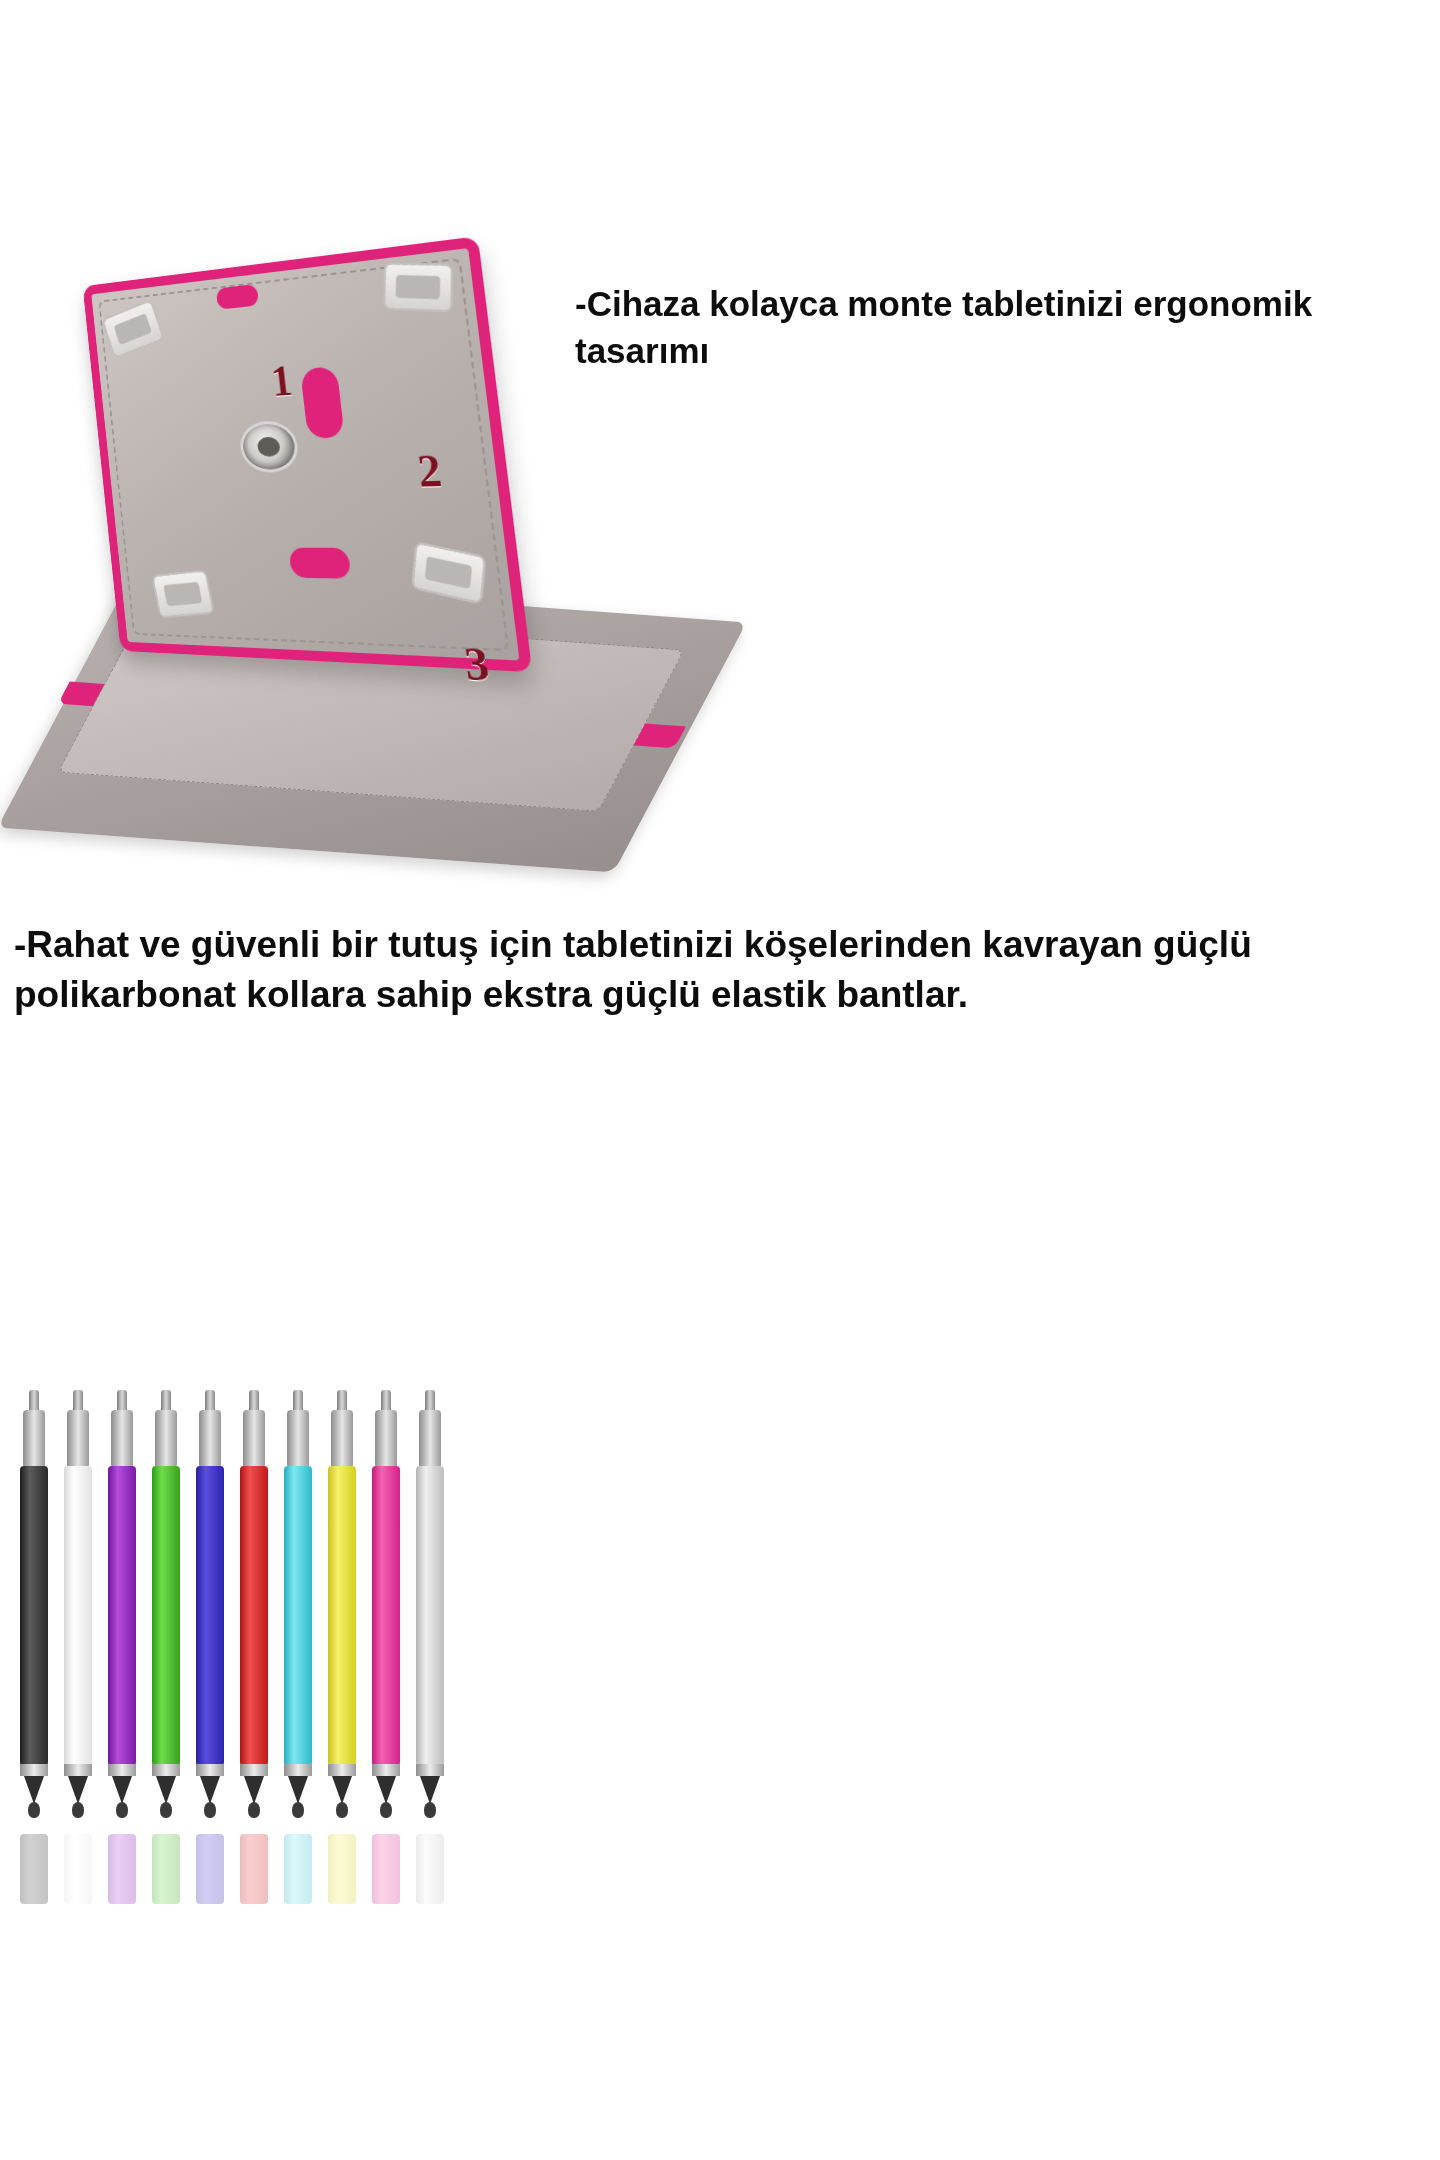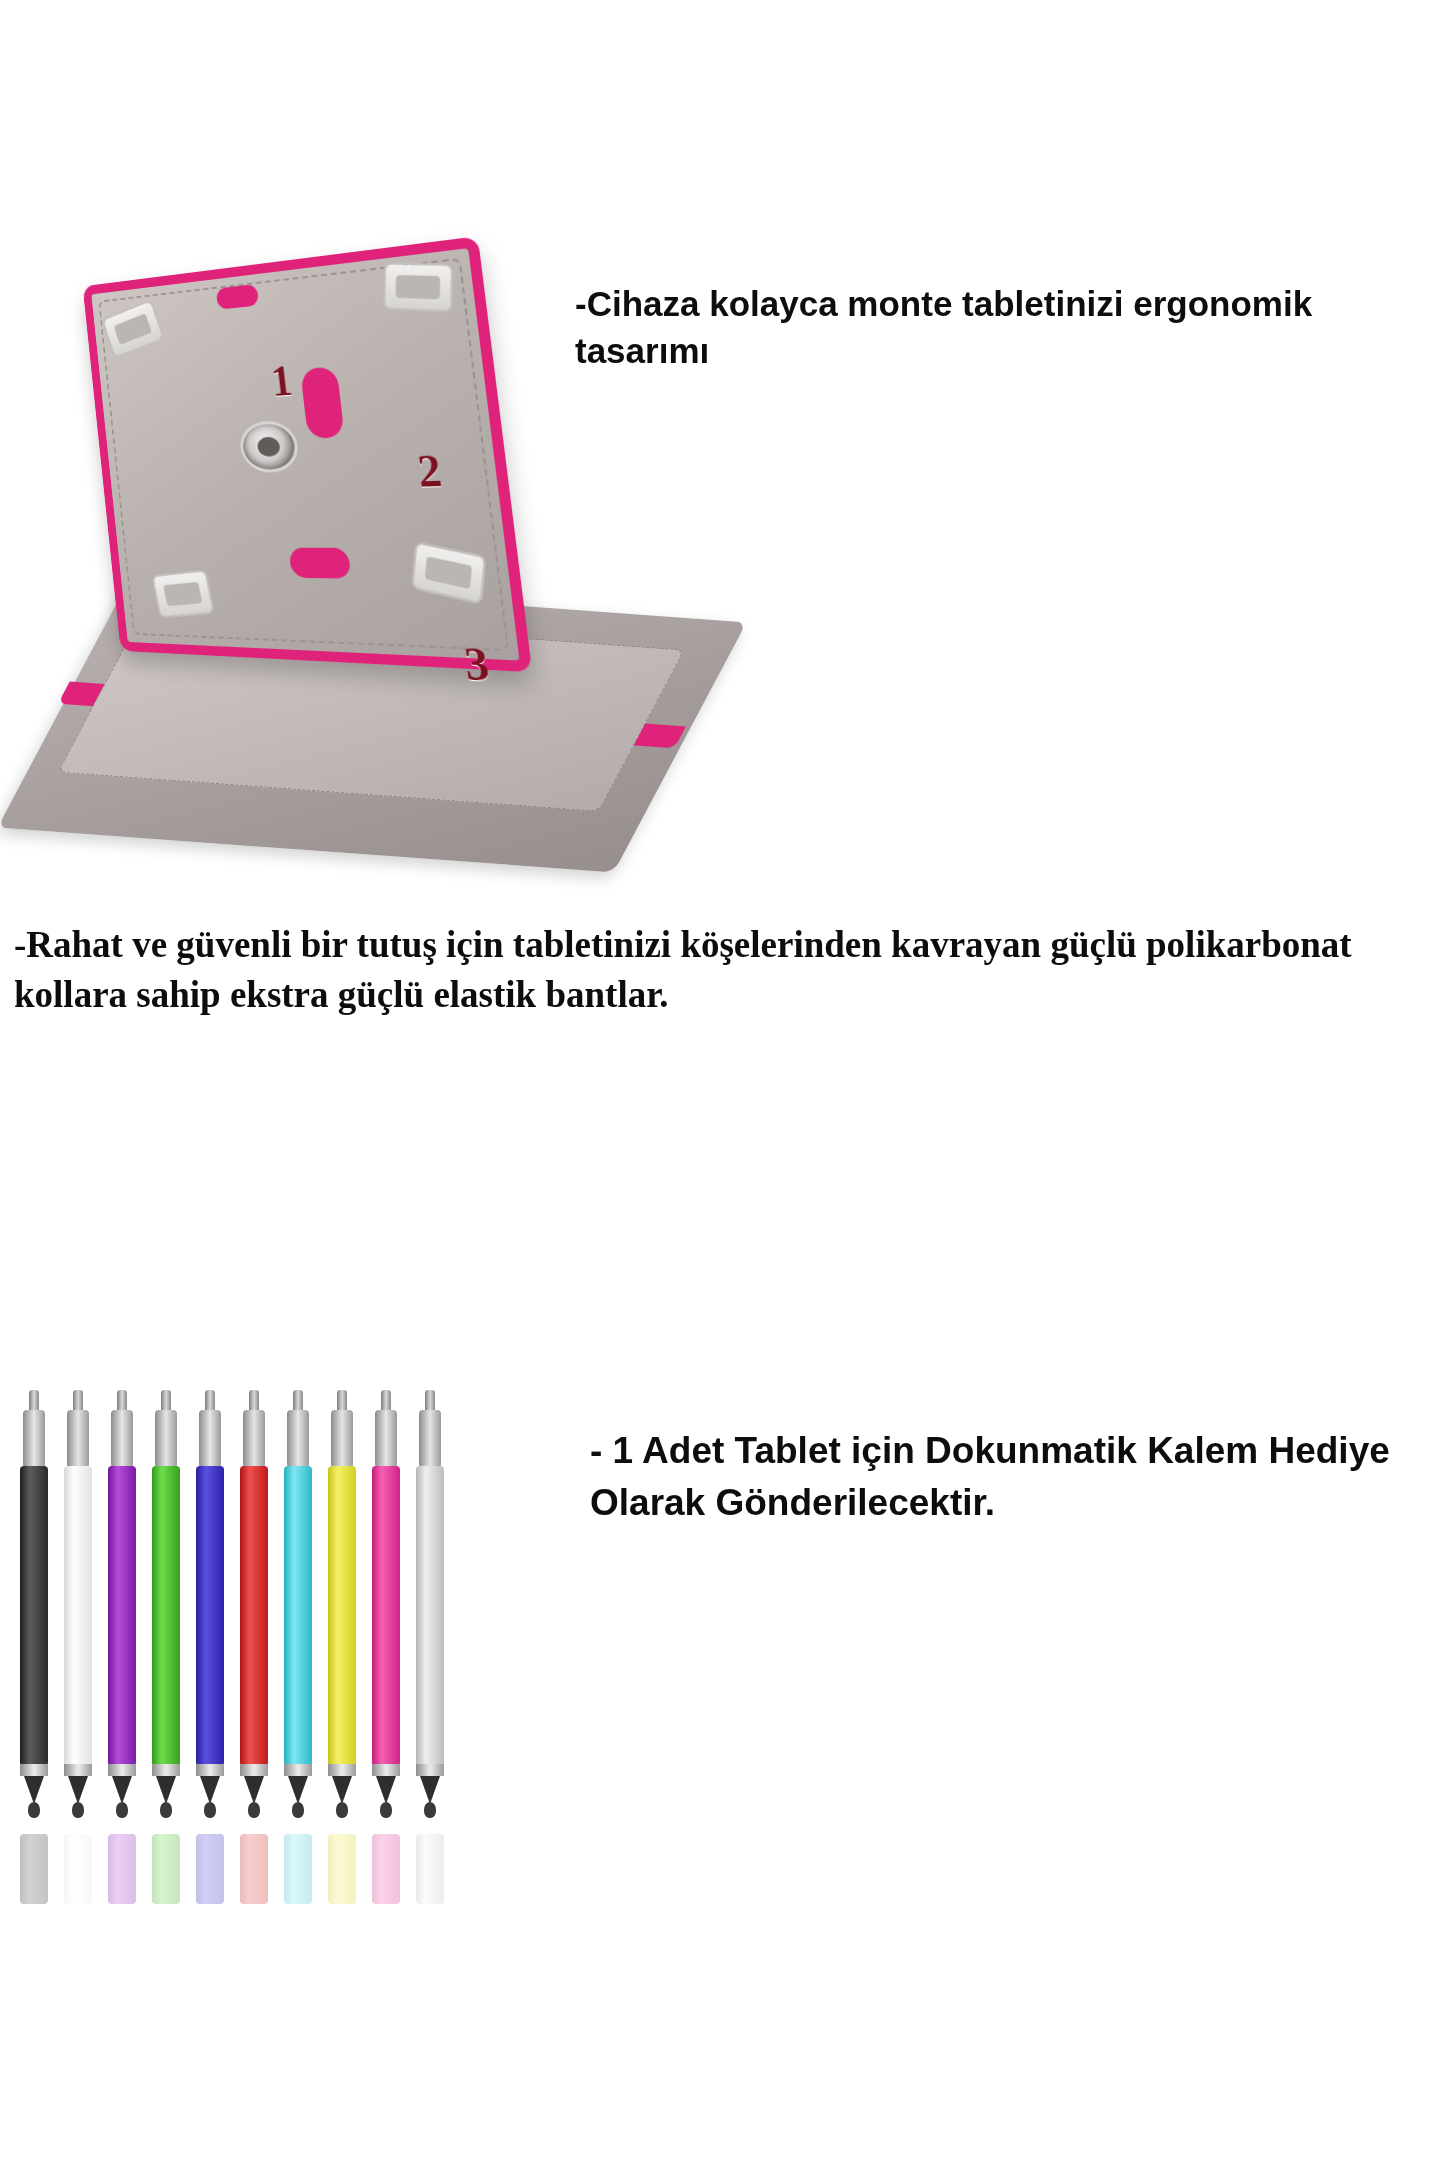--- a/index.html
+++ b/index.html
@@ -179,21 +179,20 @@
     left: 14px;
     top: 920px;
     width: 1400px;
   }
   .paragraphs p {
     margin: 0 0 44px 0;
     font-size: 37px;
     font-weight: bold;
     line-height: 1.36;
     color: #0d0d0d;
-    font-family: Liberation Serif, serif;
   }
 
   
   .pens-section {
     position: absolute;
     left: 0;
     top: 1370px;
     width: 1440px;
     height: 620px;
   }
@@ -406,15 +405,14 @@
       <div class="cap-top"></div>
       <div class="clip"></div>
       <div class="body" style="background:linear-gradient(90deg,#b4b4b4,#efefef 35%,#bdbdbd)"></div>
       <div class="ring"></div>
       <div class="cone"></div>
       <div class="tip"></div>
       <div class="reflect" style="background:linear-gradient(90deg,#b4b4b4,#efefef 35%,#bdbdbd)"></div>
     </div>
   </div>
 
-  <div class="pens-text">-  1 Adet Tablet için Dokunmatik Kalem Hediye Olarak Gönderilecektir.</div>
 
 </div>
 
 </body></html>

